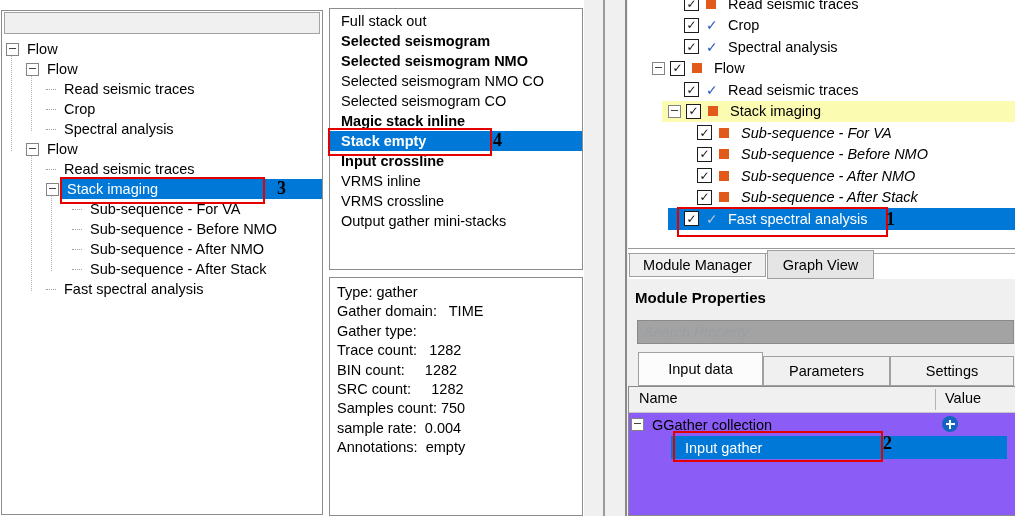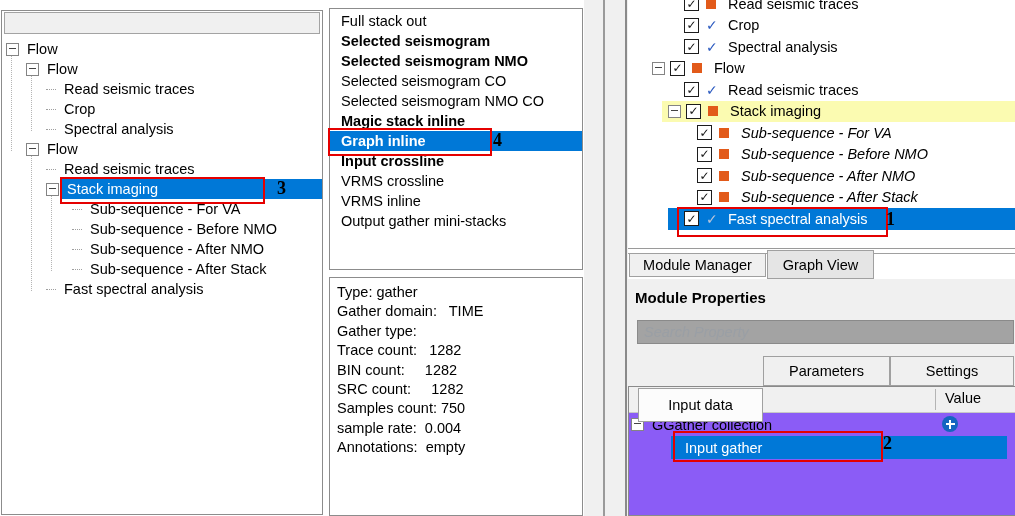--- a/index.html
+++ b/index.html
@@ -63,21 +63,21 @@
   .btab.active{background:#e5e5e5;z-index:4;}
 
   
   #props-panel{left:628px;top:279px;width:387px;height:237px;background:#f0f0f0;}
   #props-title{left:635px;top:289px;font-weight:bold;font-size:15px;}
   #search-input{left:637px;top:320px;width:377px;height:24px;border:1px solid #8a8a8a;background:#a3a3a3;
                 font-family:"Liberation Sans","DejaVu Sans",sans-serif;font-size:14.5px;padding:0 6px;box-sizing:border-box;outline:none;}
   #search-input::placeholder{font-style:italic;color:#9a9fa5;}
   .stab{position:absolute;box-sizing:border-box;border:1px solid #a0a0a0;background:#f0f0f0;
         display:flex;align-items:center;justify-content:center;z-index:3;}
-  .stab.active{background:#fcfcfc;z-index:4;margin-top:36px;}
+  .stab.active{background:#fcfcfc;z-index:4;}
 
   
   #prop-table{left:628px;top:386px;width:387px;height:130px;background:#8b5cf6;border:1px solid #8a8a8a;border-right:none;}
   #pt-header{position:absolute;left:0;top:0;right:0;height:25px;background:#f0f0f0;border-bottom:1px solid #c8c8c8;}
   #pt-col-divider{position:absolute;left:306px;top:2px;width:1px;height:21px;background:#b4b4b4;}
   .pt-h{position:absolute;top:3px;}
   #pt-rows{position:absolute;left:0;top:26px;right:8px;}
   .pt-row{height:23px;}
   .plus-btn{position:absolute;left:313px;top:3px;width:16px;height:16px;border-radius:50%;background:#1565c0;z-index:2;}
   .plus-btn::before{content:"";position:absolute;left:3.5px;top:7px;width:9px;height:2px;background:#fff;}
@@ -158,39 +158,39 @@
       <div class="trow ml-row">
         <span class="lbl">Full stack out</span>
       </div>
       <div class="trow ml-row b">
         <span class="lbl">Selected seismogram</span>
       </div>
       <div class="trow ml-row b">
         <span class="lbl">Selected seismogram NMO</span>
       </div>
       <div class="trow ml-row">
+        <span class="lbl">Selected seismogram NMO CO</span>
+      </div>
+      <div class="trow ml-row">
         <span class="lbl">Selected seismogram CO</span>
-      </div>
-      <div class="trow ml-row">
-        <span class="lbl">Selected seismogram NMO CO</span>
       </div>
       <div class="trow ml-row b">
         <span class="lbl">Magic stack inline</span>
       </div>
       <div class="trow ml-row b sel-full sel">
-        <span class="lbl">Graph inline</span>
+        <span class="lbl">Stack empty</span>
       </div>
       <div class="trow ml-row b">
         <span class="lbl">Input crossline</span>
       </div>
       <div class="trow ml-row">
+        <span class="lbl">VRMS inline</span>
+      </div>
+      <div class="trow ml-row">
         <span class="lbl">VRMS crossline</span>
-      </div>
-      <div class="trow ml-row">
-        <span class="lbl">VRMS inline</span>
       </div>
       <div class="trow ml-row">
         <span class="lbl">Output gather mini-stacks</span>
       </div>
     </div>
 </div>
 
 <div id="mid-info-panel" class="panel">
     <div class="info-line">Type: gather</div>
     <div class="info-line">Gather domain:   TIME</div>

